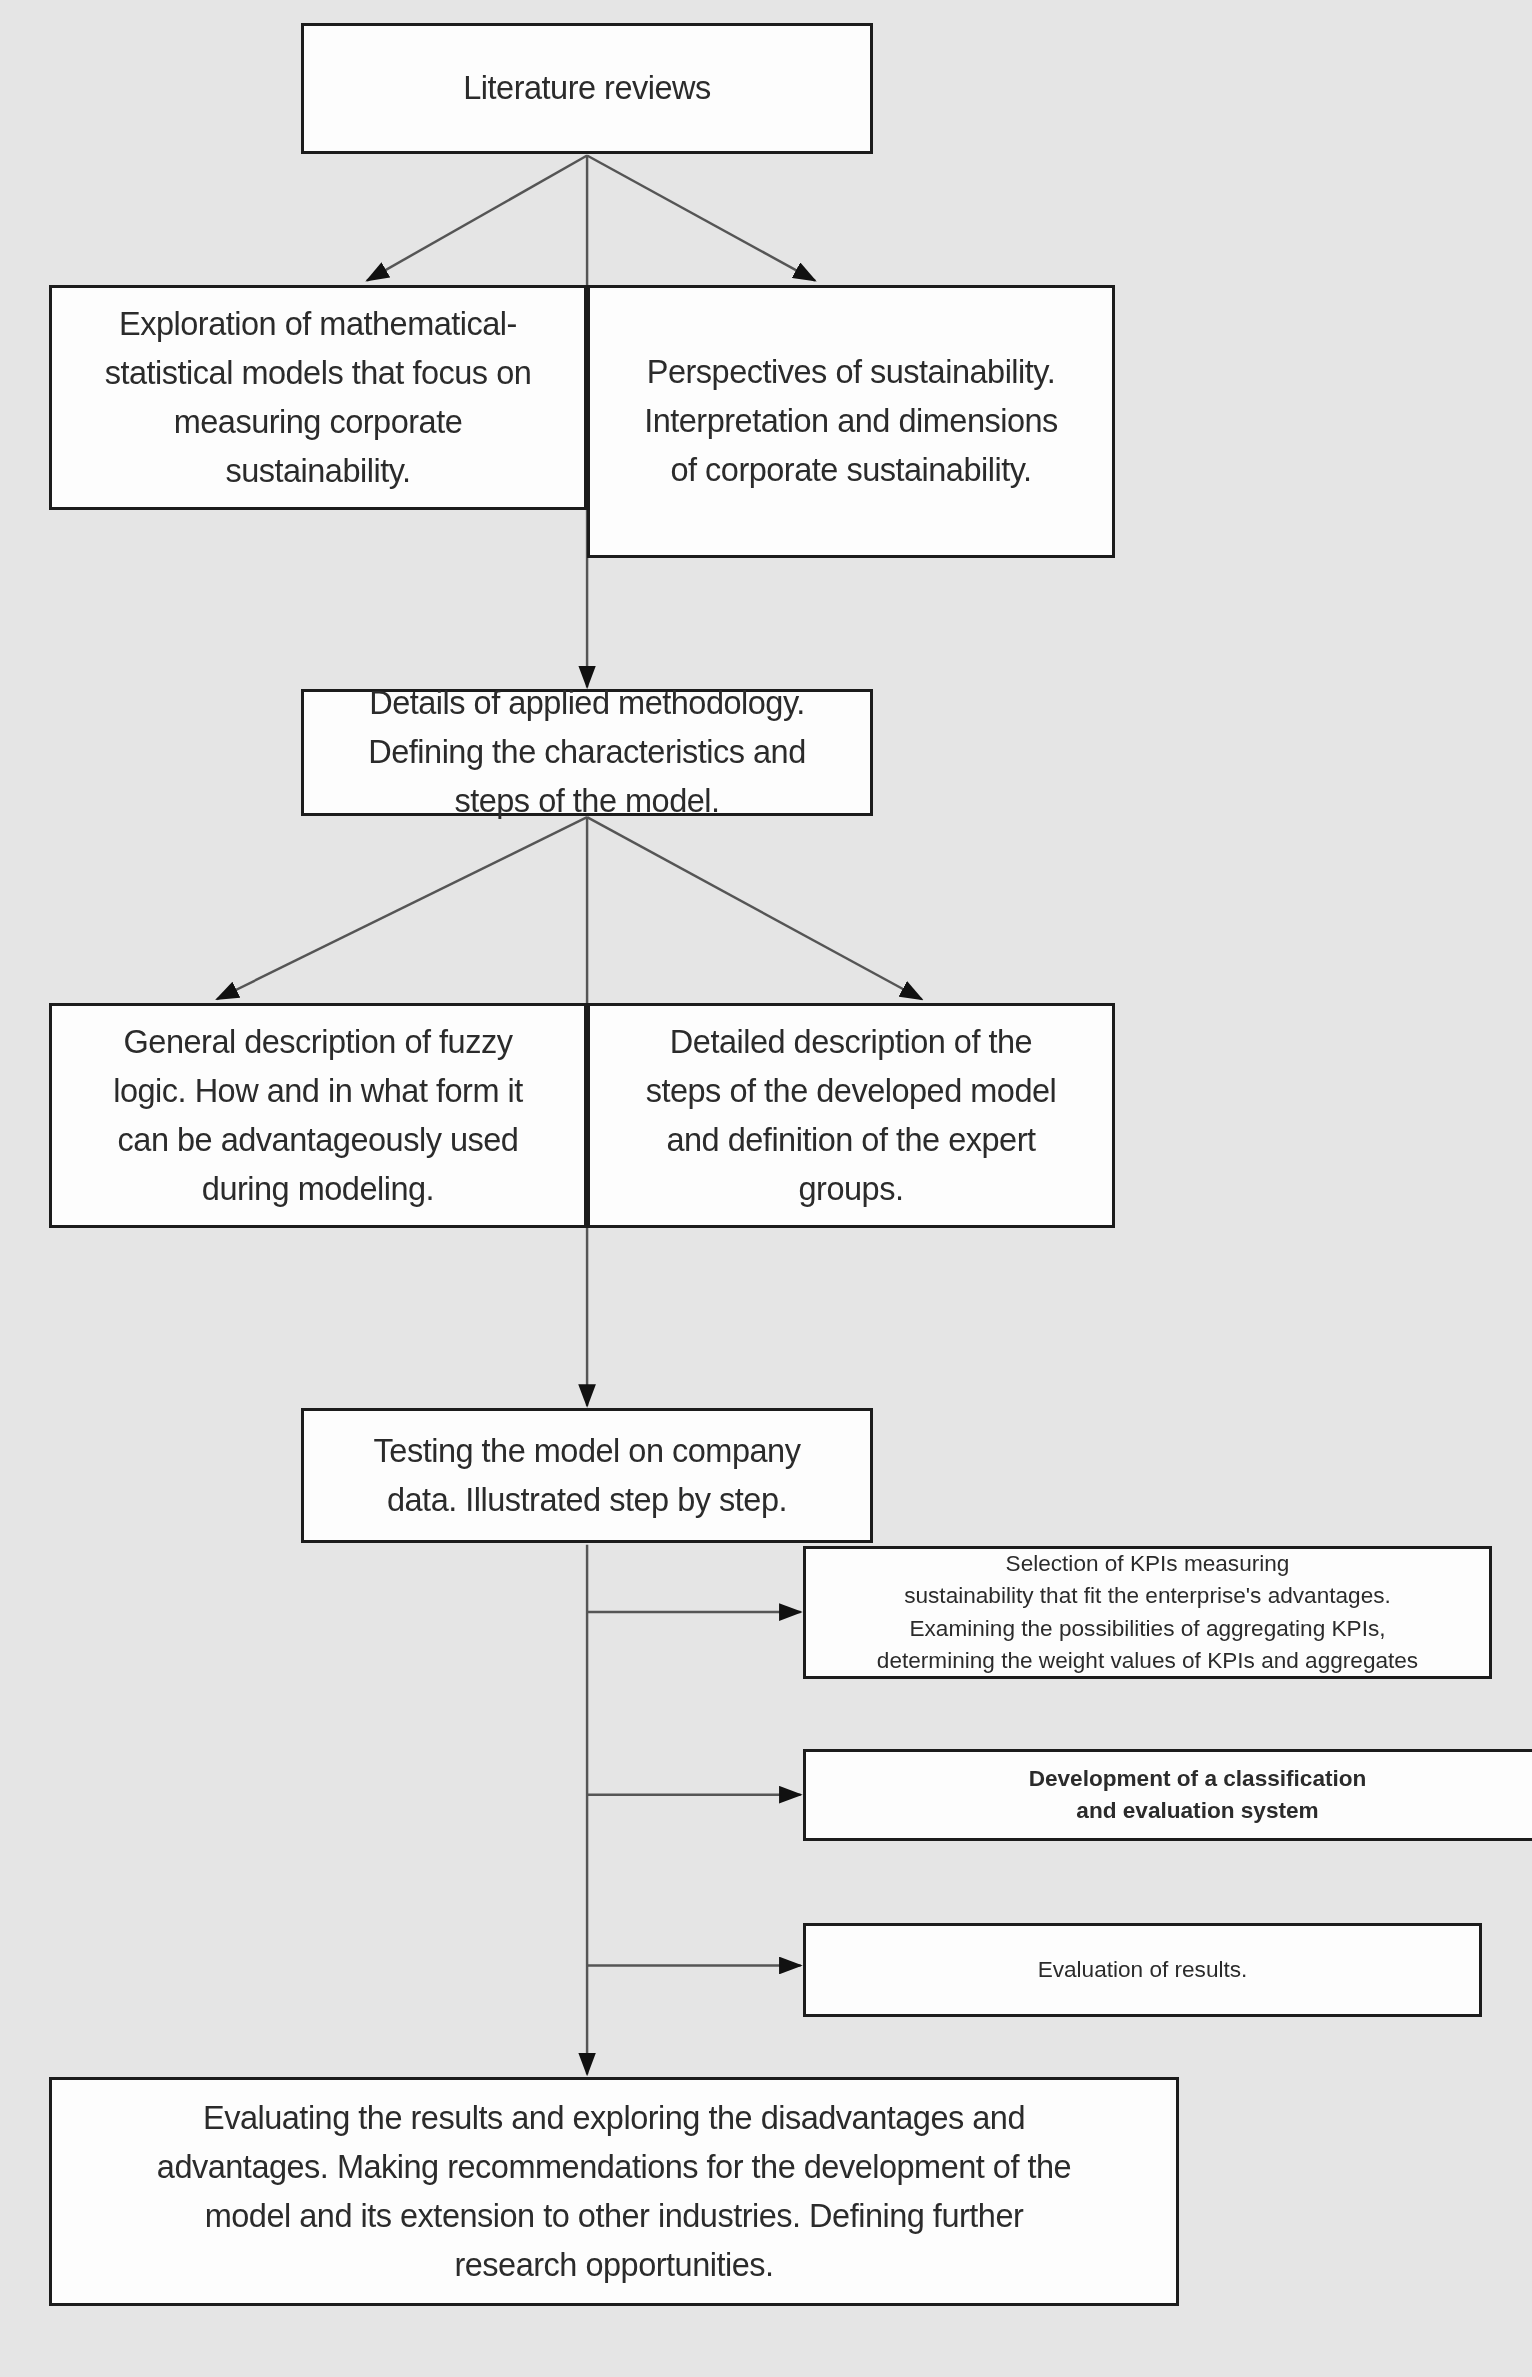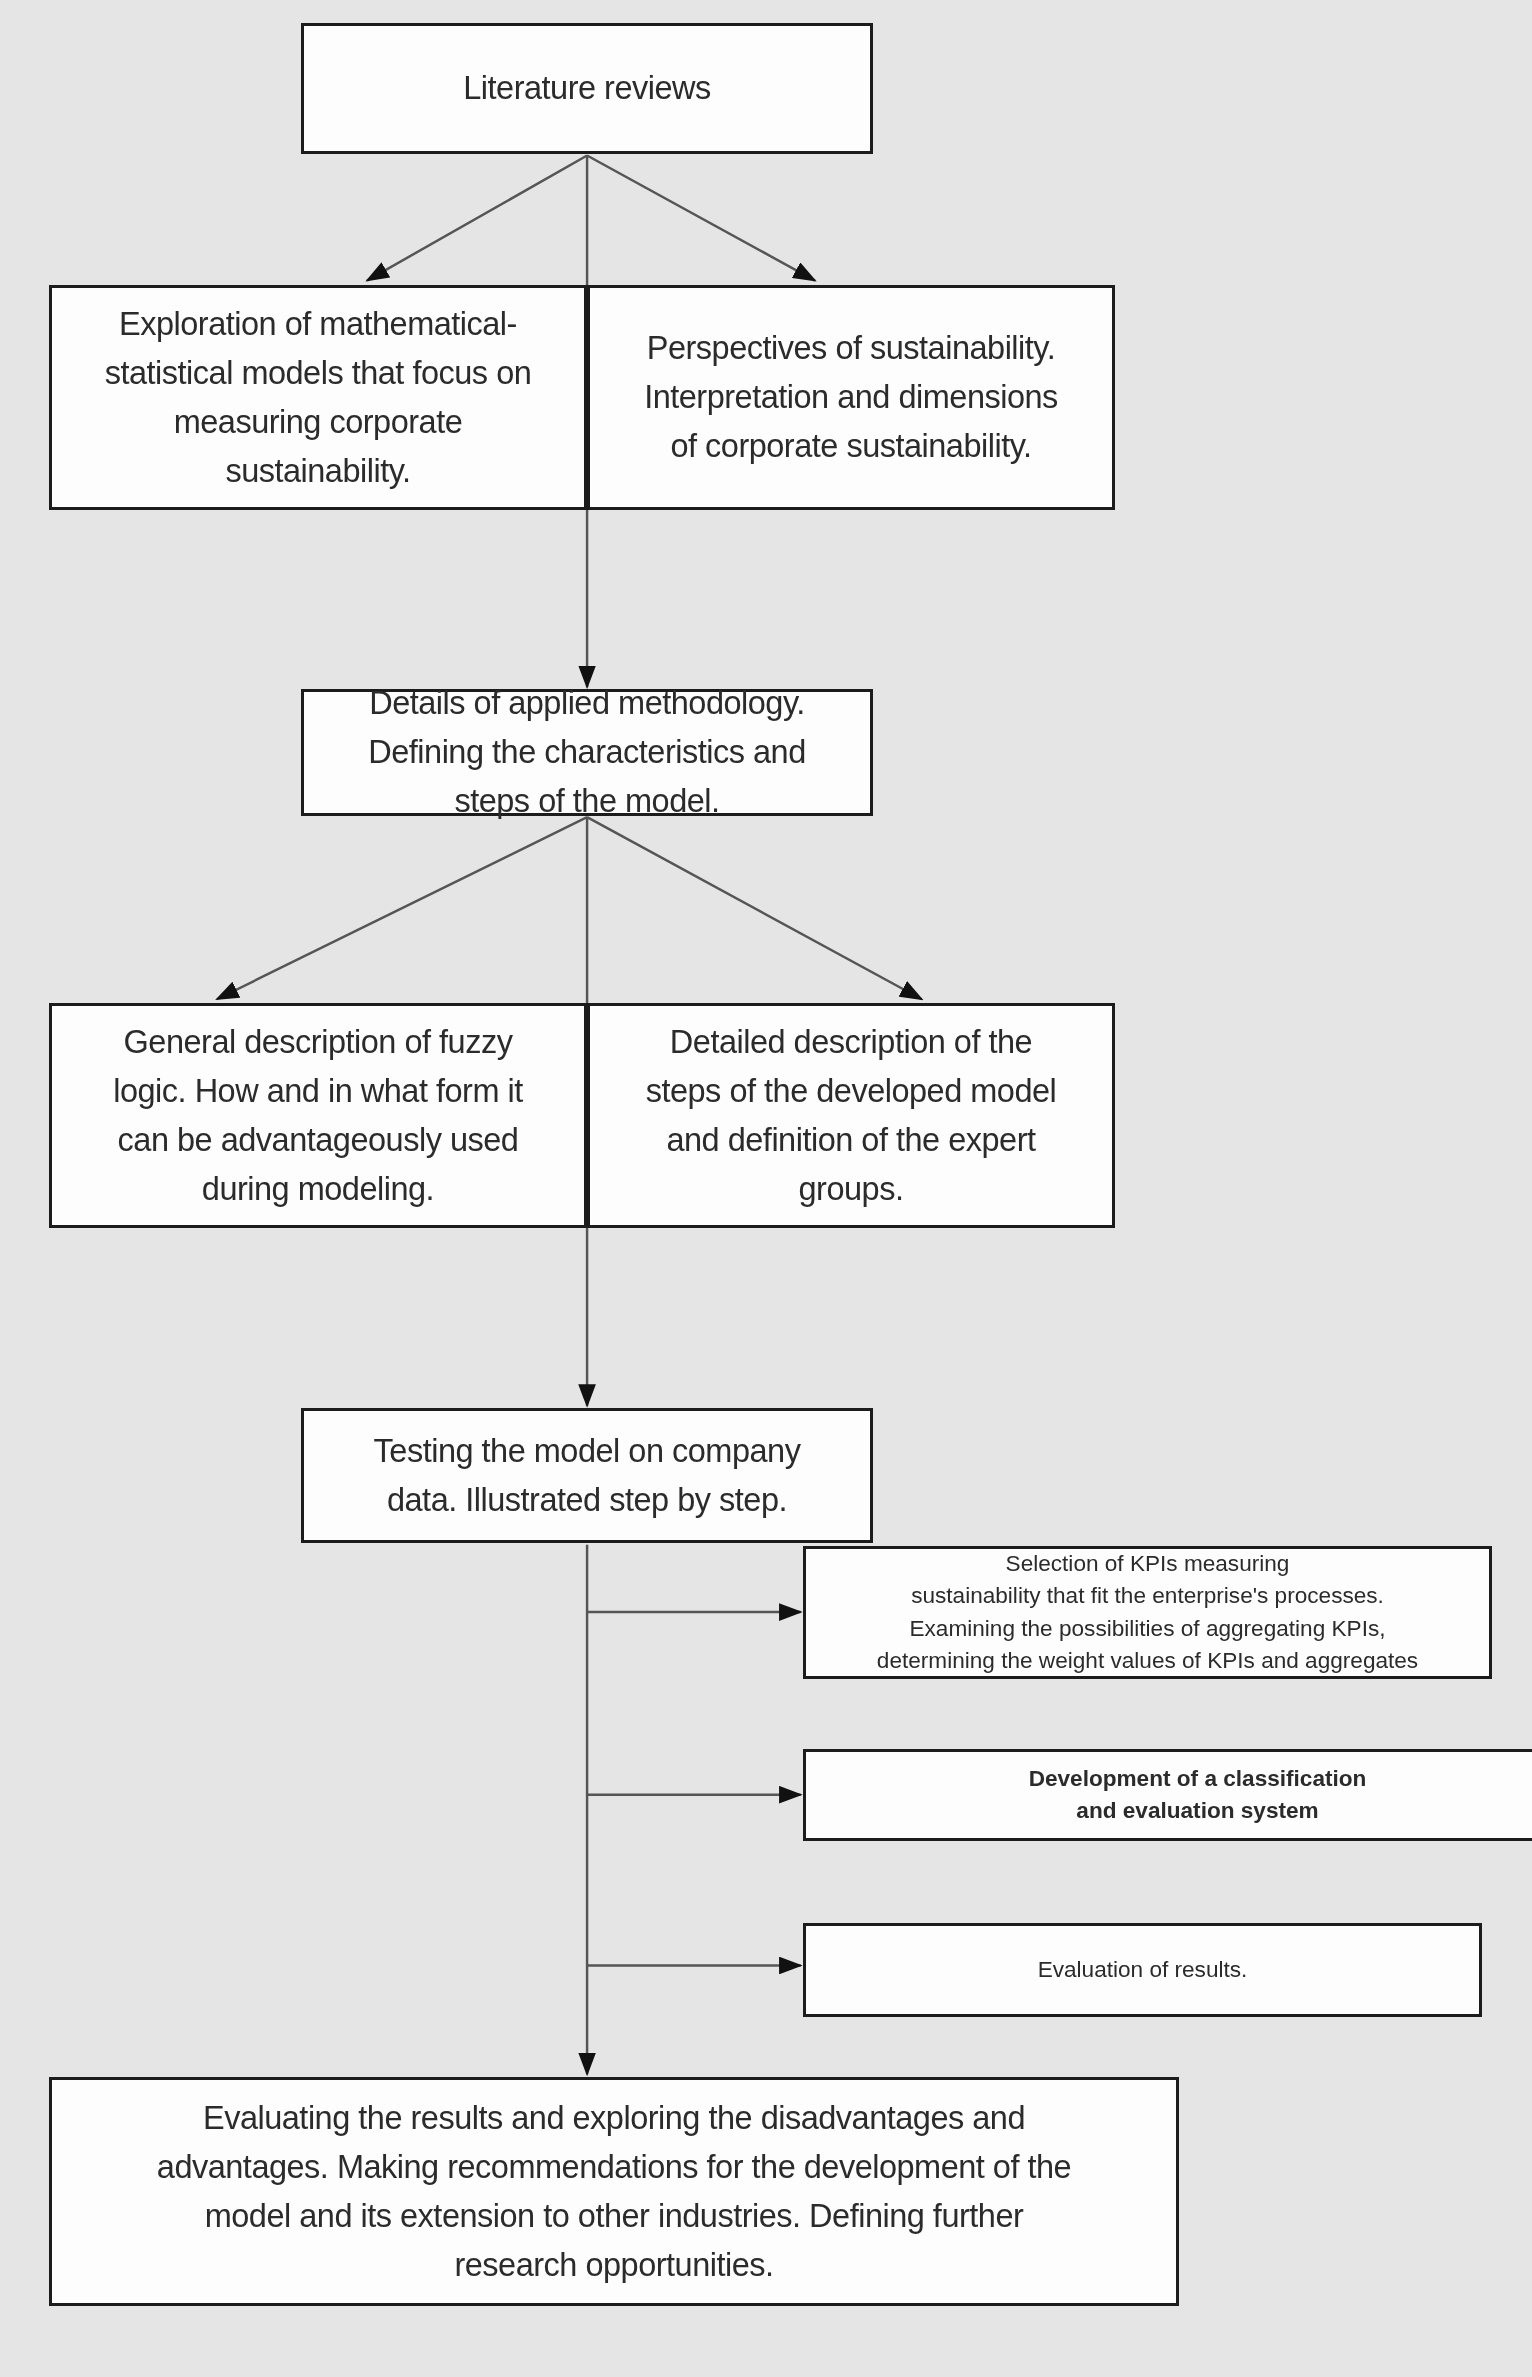--- a/index.html
+++ b/index.html
@@ -41,21 +41,21 @@
     padding: 0 6.9px;
   }
   .node.small .node-label {
     font-size: 22.6px;
     line-height: 32.5px;
     letter-spacing: 0;
   }
   
   #n-literature   { left: 301px;  top: 22.6px;   width: 572px; height: 131px; }
   #n-exploration  { left: 49px;  top: 285px;  width: 538px; height: 225px; }
-  #n-perspectives { left: 587px; top: 285px;  width: 528px; height: 225px; }
+  #n-perspectives { left: 587px; top: 285px;  width: 528px; height: 273px; }
   #n-methodology  { left: 301px;  top: 689px; width: 572px; height: 127px; }
   #n-fuzzy        { left: 49px;  top: 1003px; width: 538px; height: 225px; }
   #n-steps        { left: 587px; top: 1003px; width: 528px; height: 225px; }
   #n-testing      { left: 301px;  top: 1408px; width: 572px; height: 135px; }
   #n-kpi          { left: 803px; top: 1546px; width: 689px; height: 133px; }
   #n-classification { left: 803px; top: 1749px; width: 789px; height: 92px; font-weight: bold; }
   #n-evaluation   { left: 803px; top: 1923px; width: 679px; height: 94px; }
   #n-conclusions  { left: 49px;  top: 2077px; width: 1130px; height: 229px; }
 </style>
 </head>
@@ -130,21 +130,21 @@
 groups.</div>
   </div>
 
   <div class="node" id="n-testing">
     <div class="node-label">Testing the model on company
 data. Illustrated step by step.</div>
   </div>
 
   <div class="node small" id="n-kpi">
     <div class="node-label">Selection of KPIs measuring
-sustainability that fit the enterprise's processes.
+sustainability that fit the enterprise's advantages.
 Examining the possibilities of aggregating KPIs,
 determining the weight values of KPIs and aggregates</div>
   </div>
 
   <div class="node small" id="n-classification">
     <div class="node-label">Development of a classification
 and evaluation system</div>
   </div>
 
   <div class="node small" id="n-evaluation">

